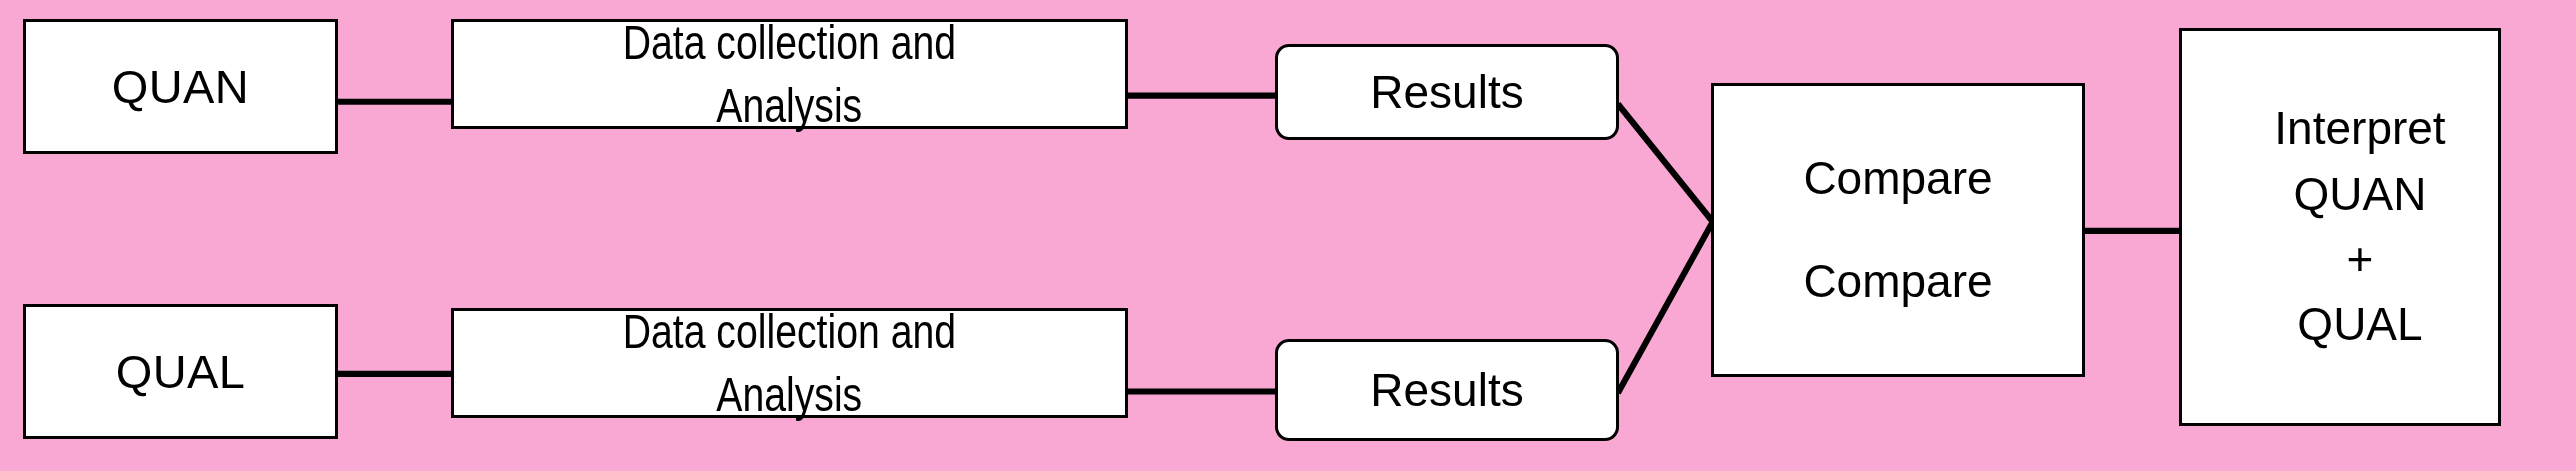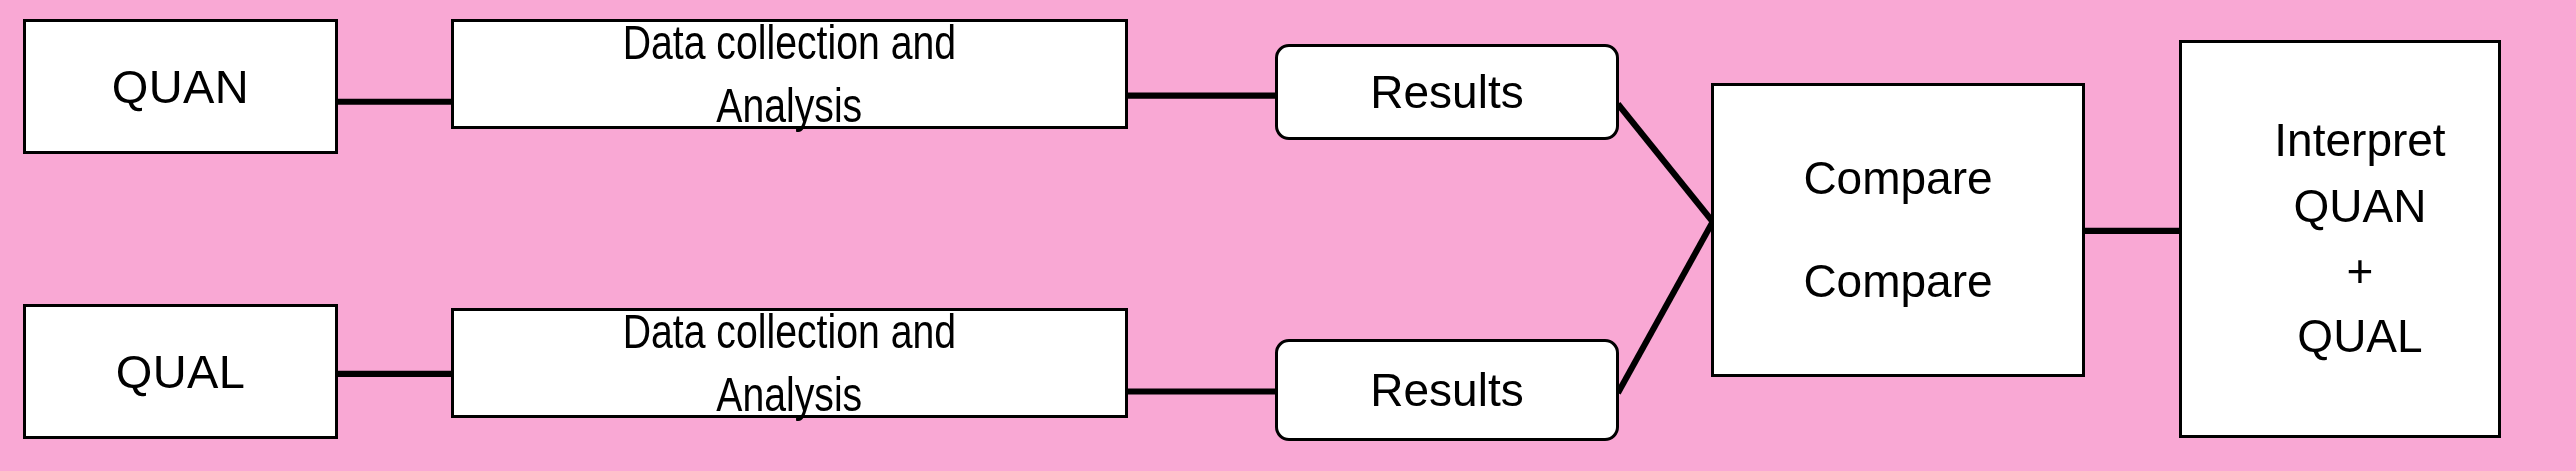--- a/index.html
+++ b/index.html
@@ -83,21 +83,21 @@
     width: 374px;
     height: 294px;
     font-size: 46px;
     line-height: 1.55;
     gap: 32px;
   }
 
   
   .node-interpret {
     left: 2179px;
-    top: 40px;
+    top: 28px;
     width: 322px;
     height: 398px;
     font-size: 46px;
     line-height: 1.42;
     padding-left: 40px;
   }
 
   
   svg.connectors {
     position: absolute;

